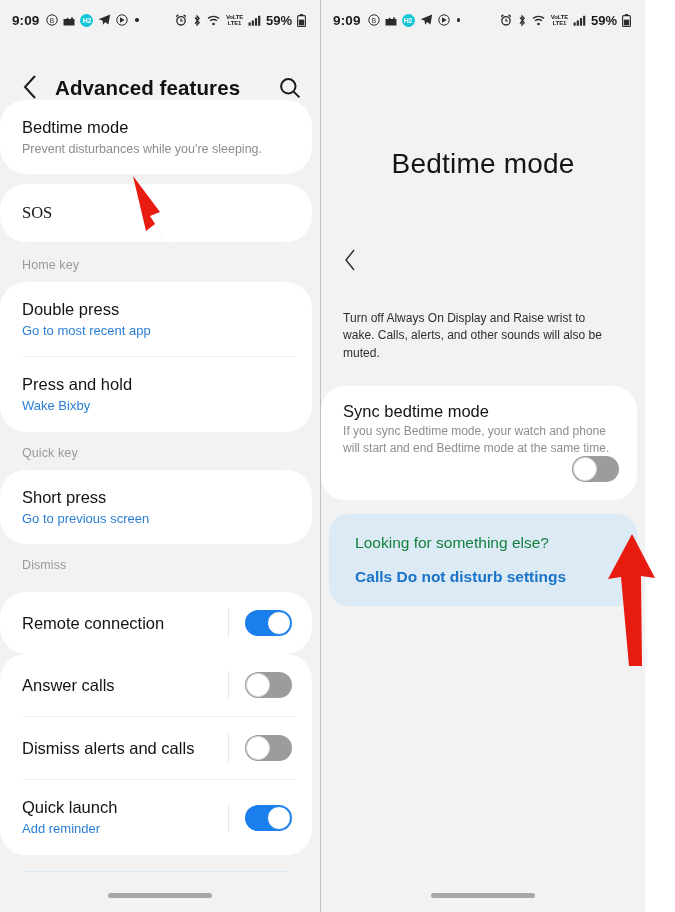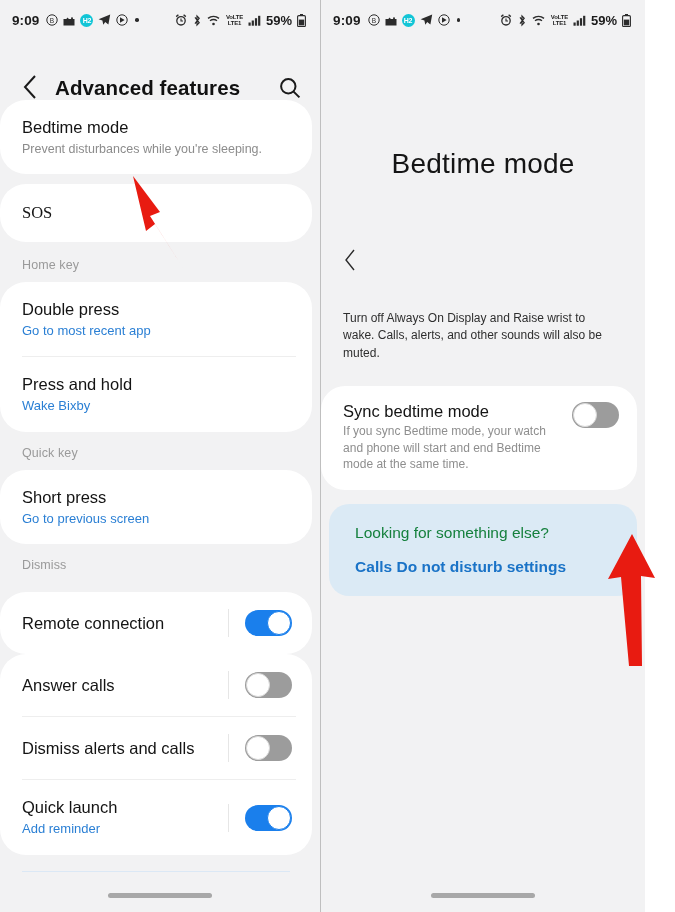--- a/index.html
+++ b/index.html
@@ -81,21 +81,21 @@
   .big-title{
     text-align:center; font-size:28px; color:#151515; font-weight:400;
     padding-top:108px; letter-spacing:.2px;
   }
   .back-chevron{ padding:68px 0 0 22px; }
   .desc{
     padding:34px 30px 0 22px; font-size:12px; color:#2e2e2e; line-height:1.45;
   }
   .sync-card{
     background:#ffffff; border-radius:24px; margin:24px 8px 0 0;
-    padding:16px 18px 18px 22px; display:flex; align-items:flex-start;
+    padding:16px 18px 18px 22px; display:flex; align-items:flex-end;flex-direction:column;
   }
   .sync-title{ font-size:16.5px; color:#141414; }
   .sync-sub{ font-size:12px; color:#8e8e8e; line-height:1.37; margin-top:2px; }
   .info-card{
     background:#dbeaf5; border-radius:20px; margin:14px 8px 0 8px;
     padding:20px 22px 20px 26px;
   }
   .info-q{ font-size:15.5px; color:#15803d; }
   .info-link{ font-size:15.5px; color:#1a73c7; font-weight:700; margin-top:16px; }
 

